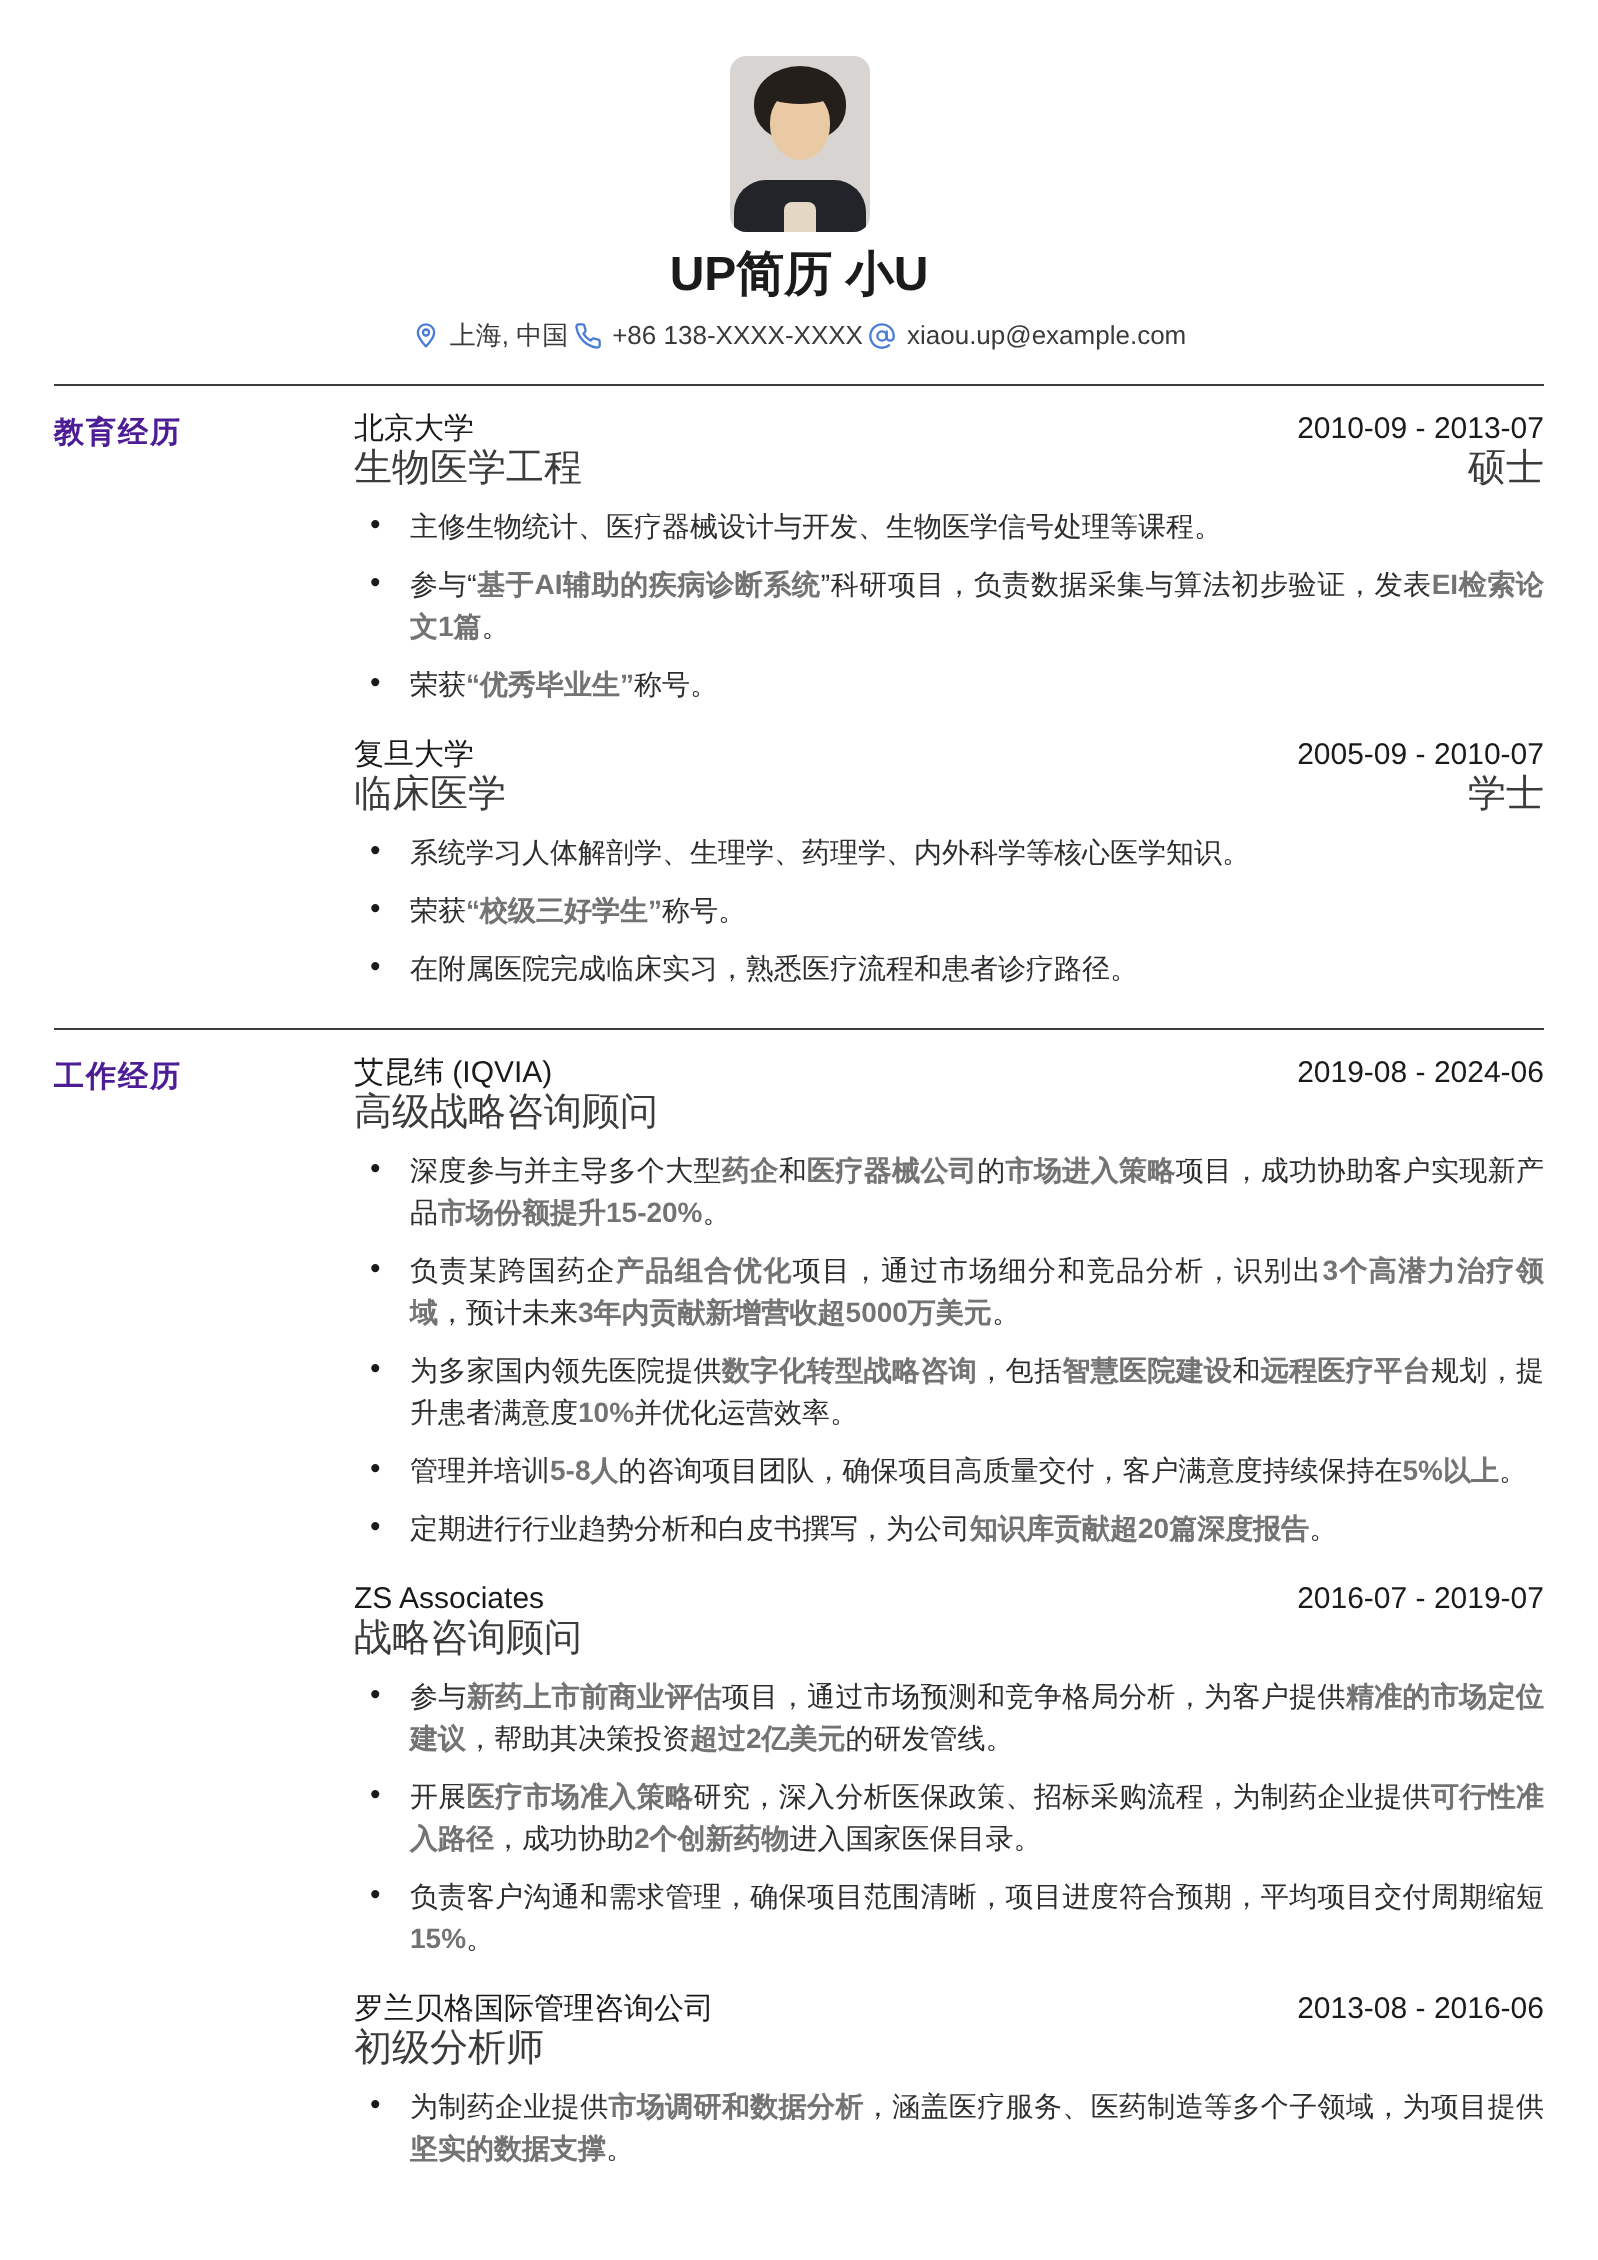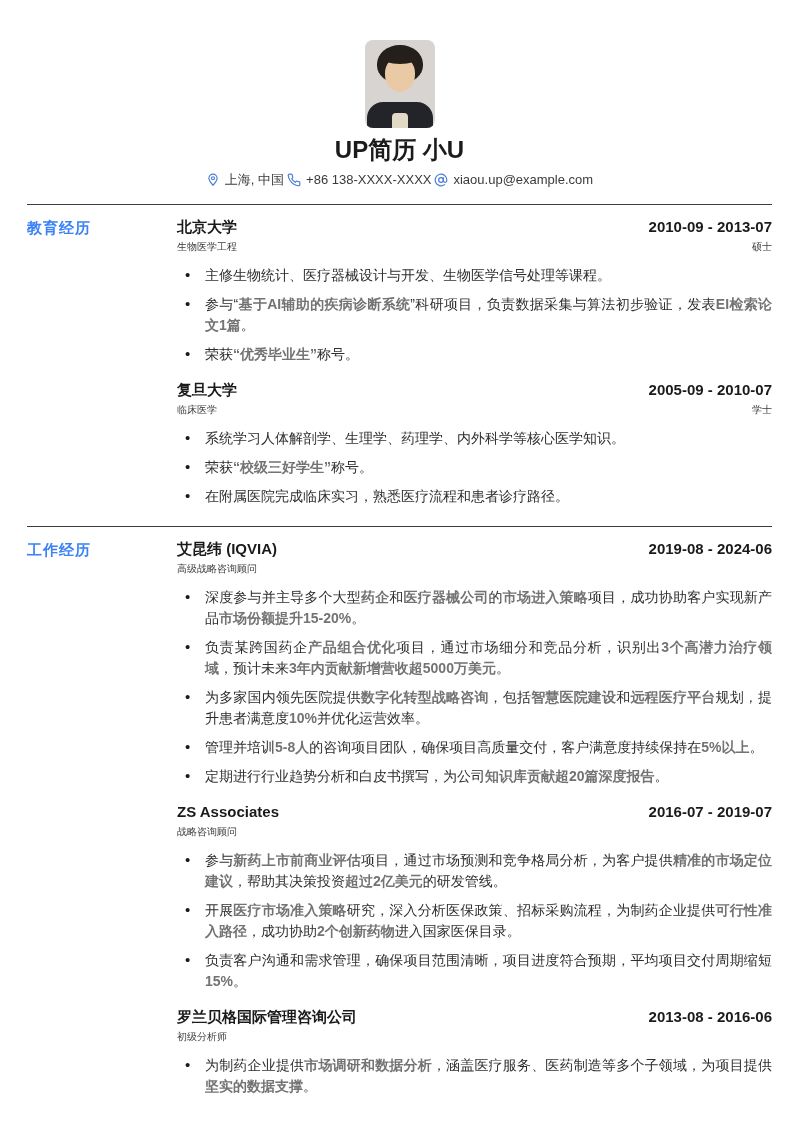--- a/index.html
+++ b/index.html
@@ -4,21 +4,21 @@
 <style>
   html,body { margin:0; padding:0; }
   body {
     width:799px; height:1130px; overflow:hidden; background:#ffffff;
     color:#2e2e2e; font-family:"Liberation Sans","DejaVu Sans",sans-serif;
     -webkit-font-smoothing:antialiased;
   }
   .page { width:799px; height:1130px; position:relative; }
 
   
-  .header { padding-top:40px; text-align:center; }
+  .header { padding-top:28px; text-align:center; }
   .photo {
     width:70px; height:88px; margin:0 auto; border-radius:8px;
     background:#d7d4d1; position:relative; overflow:hidden;
   }
   .p-hair { position:absolute; top:5px; left:12px; width:46px; height:38px;
     background:#241f1a; border-radius:50% 50% 46% 46%; }
   .p-face { position:absolute; top:17px; left:20px; width:30px; height:35px;
     background:#eac9a5; border-radius:46% 46% 50% 50%; }
   .p-fringe { position:absolute; top:12px; left:17px; width:36px; height:12px;
     background:#241f1a; border-radius:0 0 50% 50%; }
@@ -30,27 +30,27 @@
   .contact-row { margin-top:6px; display:flex; justify-content:center; align-items:center;
     gap:3px; font-size:13px; color:#3a3a3a; line-height:18px; }
   .contact-item { display:flex; align-items:center; gap:5px; }
   .cicon { display:inline-flex; width:14px; height:14px; }
   .cicon svg { width:14px; height:14px; }
   .header-space { height:15px; }
 
   
   .section { display:flex; border-top:1px solid #3d3d3d; margin:0 27px; padding:12px 0 4px; }
   .section-label { flex:0 0 150px; width:150px; font-size:15px; font-weight:700;
-    color:#3b82f6; padding-top:2px; letter-spacing:1px; }
+    color:#4c1d95; padding-top:2px; letter-spacing:1px; }
   .section-body { flex:1; min-width:0; }
 
   .entry { margin-bottom:15px; }
   .entry-head { display:flex; justify-content:space-between; align-items:baseline;
-    font-size:15px; font-weight:700; color:#1a1a1a; line-height:20px; }
-  .entry-sub { display:flex; justify-content:space-between; font-size:10px;
+    font-size:15px; font-weight:400; color:#1a1a1a; line-height:20px; }
+  .entry-sub { display:flex; justify-content:space-between; font-size:19px;
     color:#3c3c3c; line-height:20px; margin-bottom:8px; }
   .bullets { list-style:none; margin:0; padding:0; }
   .bullets li { position:relative; padding-left:28px; font-size:14px;
     line-height:21px; margin-bottom:8px; text-align:justify; color:#2e2e2e; }
   .bullets li::before { content:"\2022"; position:absolute; left:8px; top:-1px;
     font-size:15px; color:#1a1a1a; }
   .b { font-weight:700; color:#737373; }
 </style>
 </head>
 <body>

